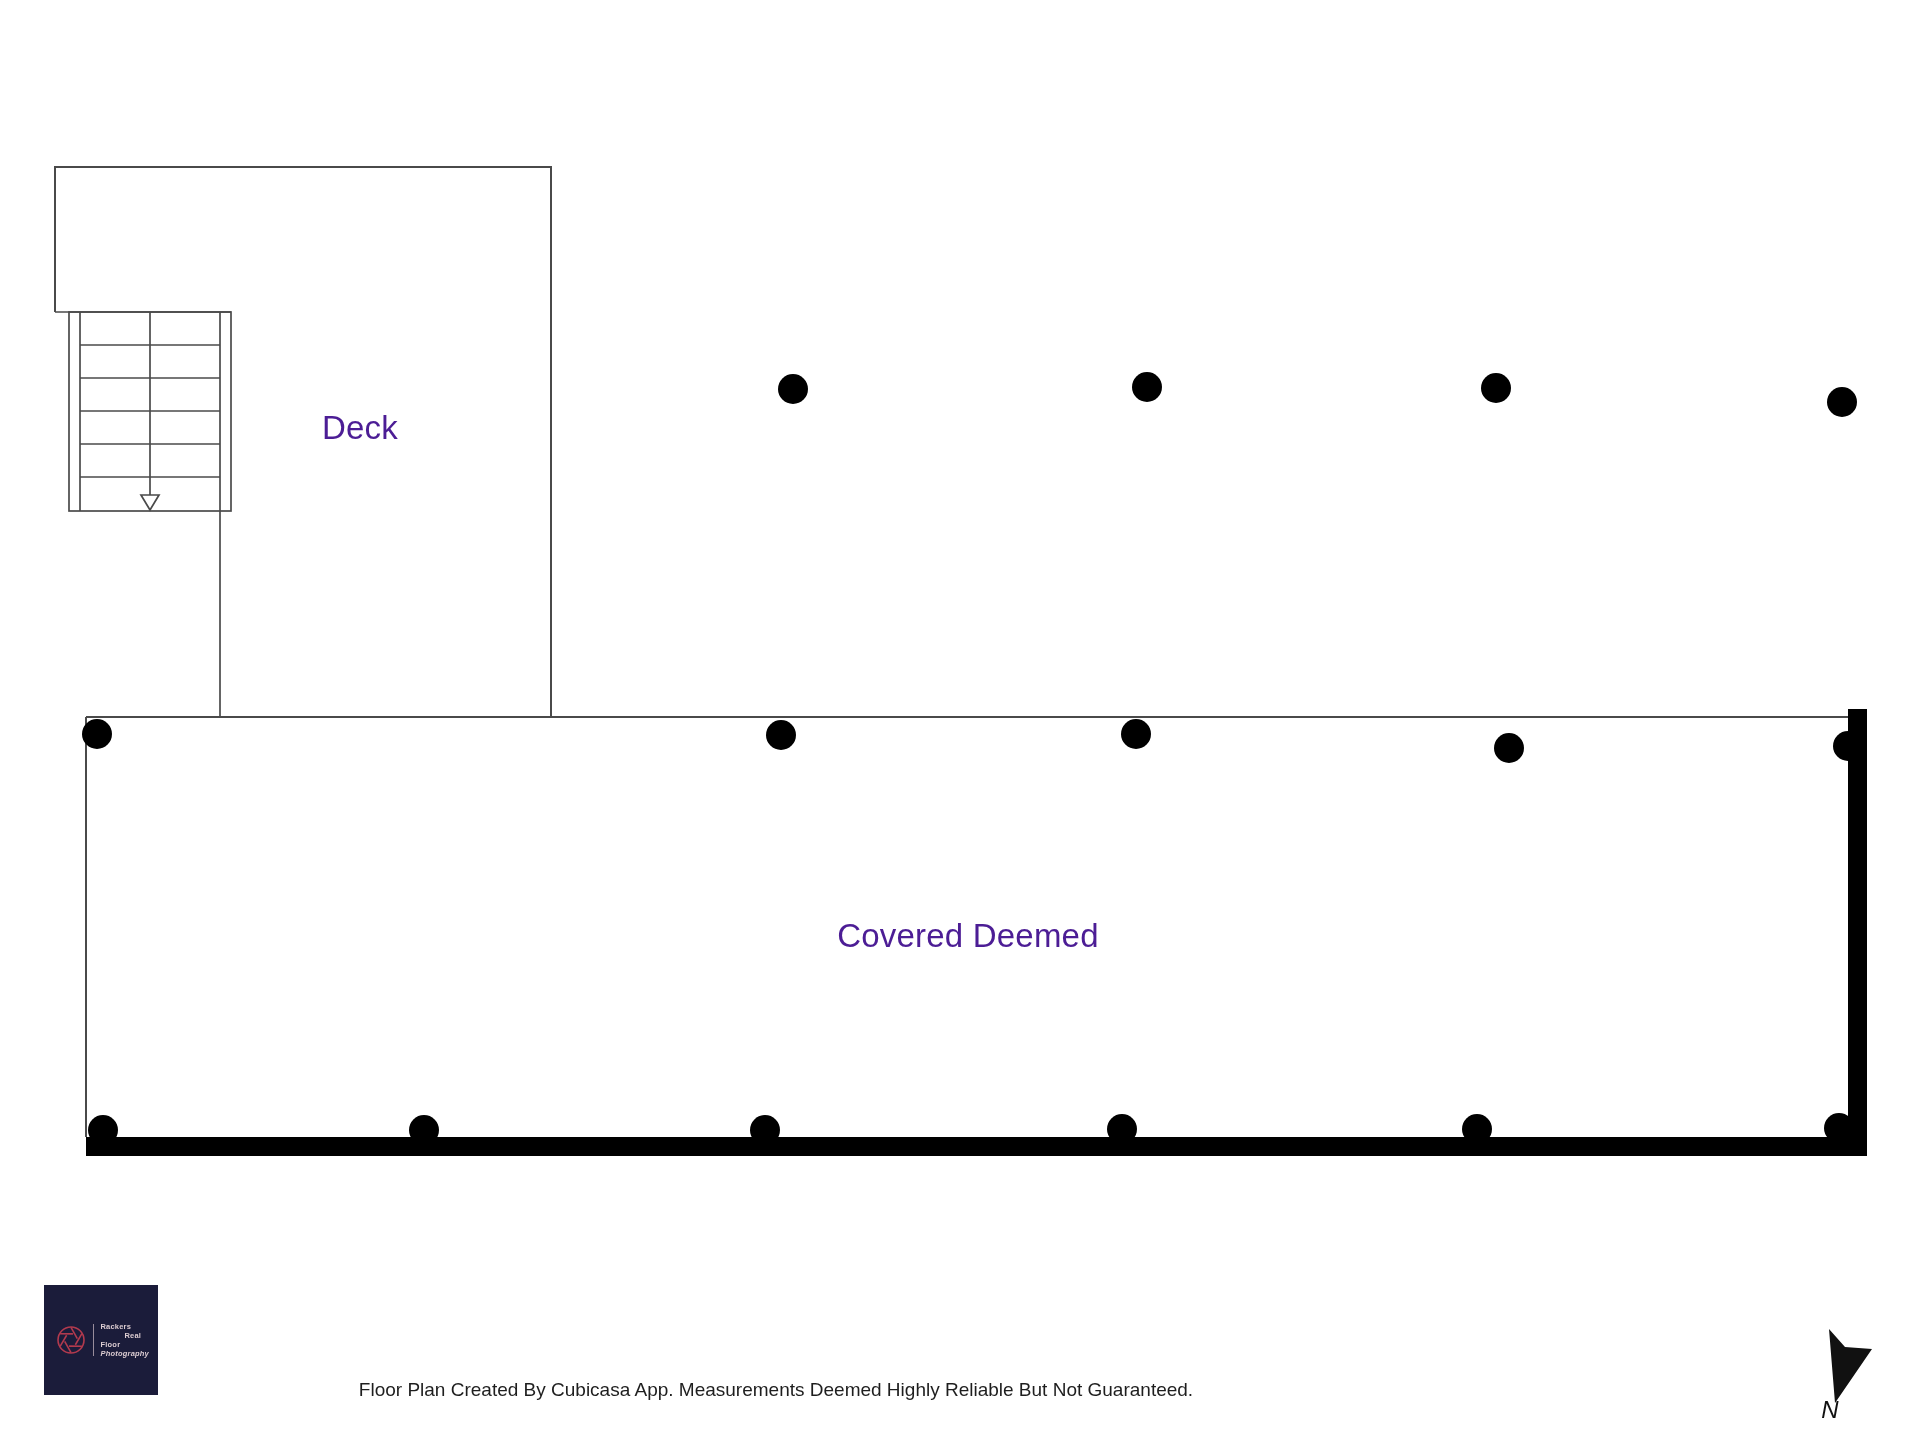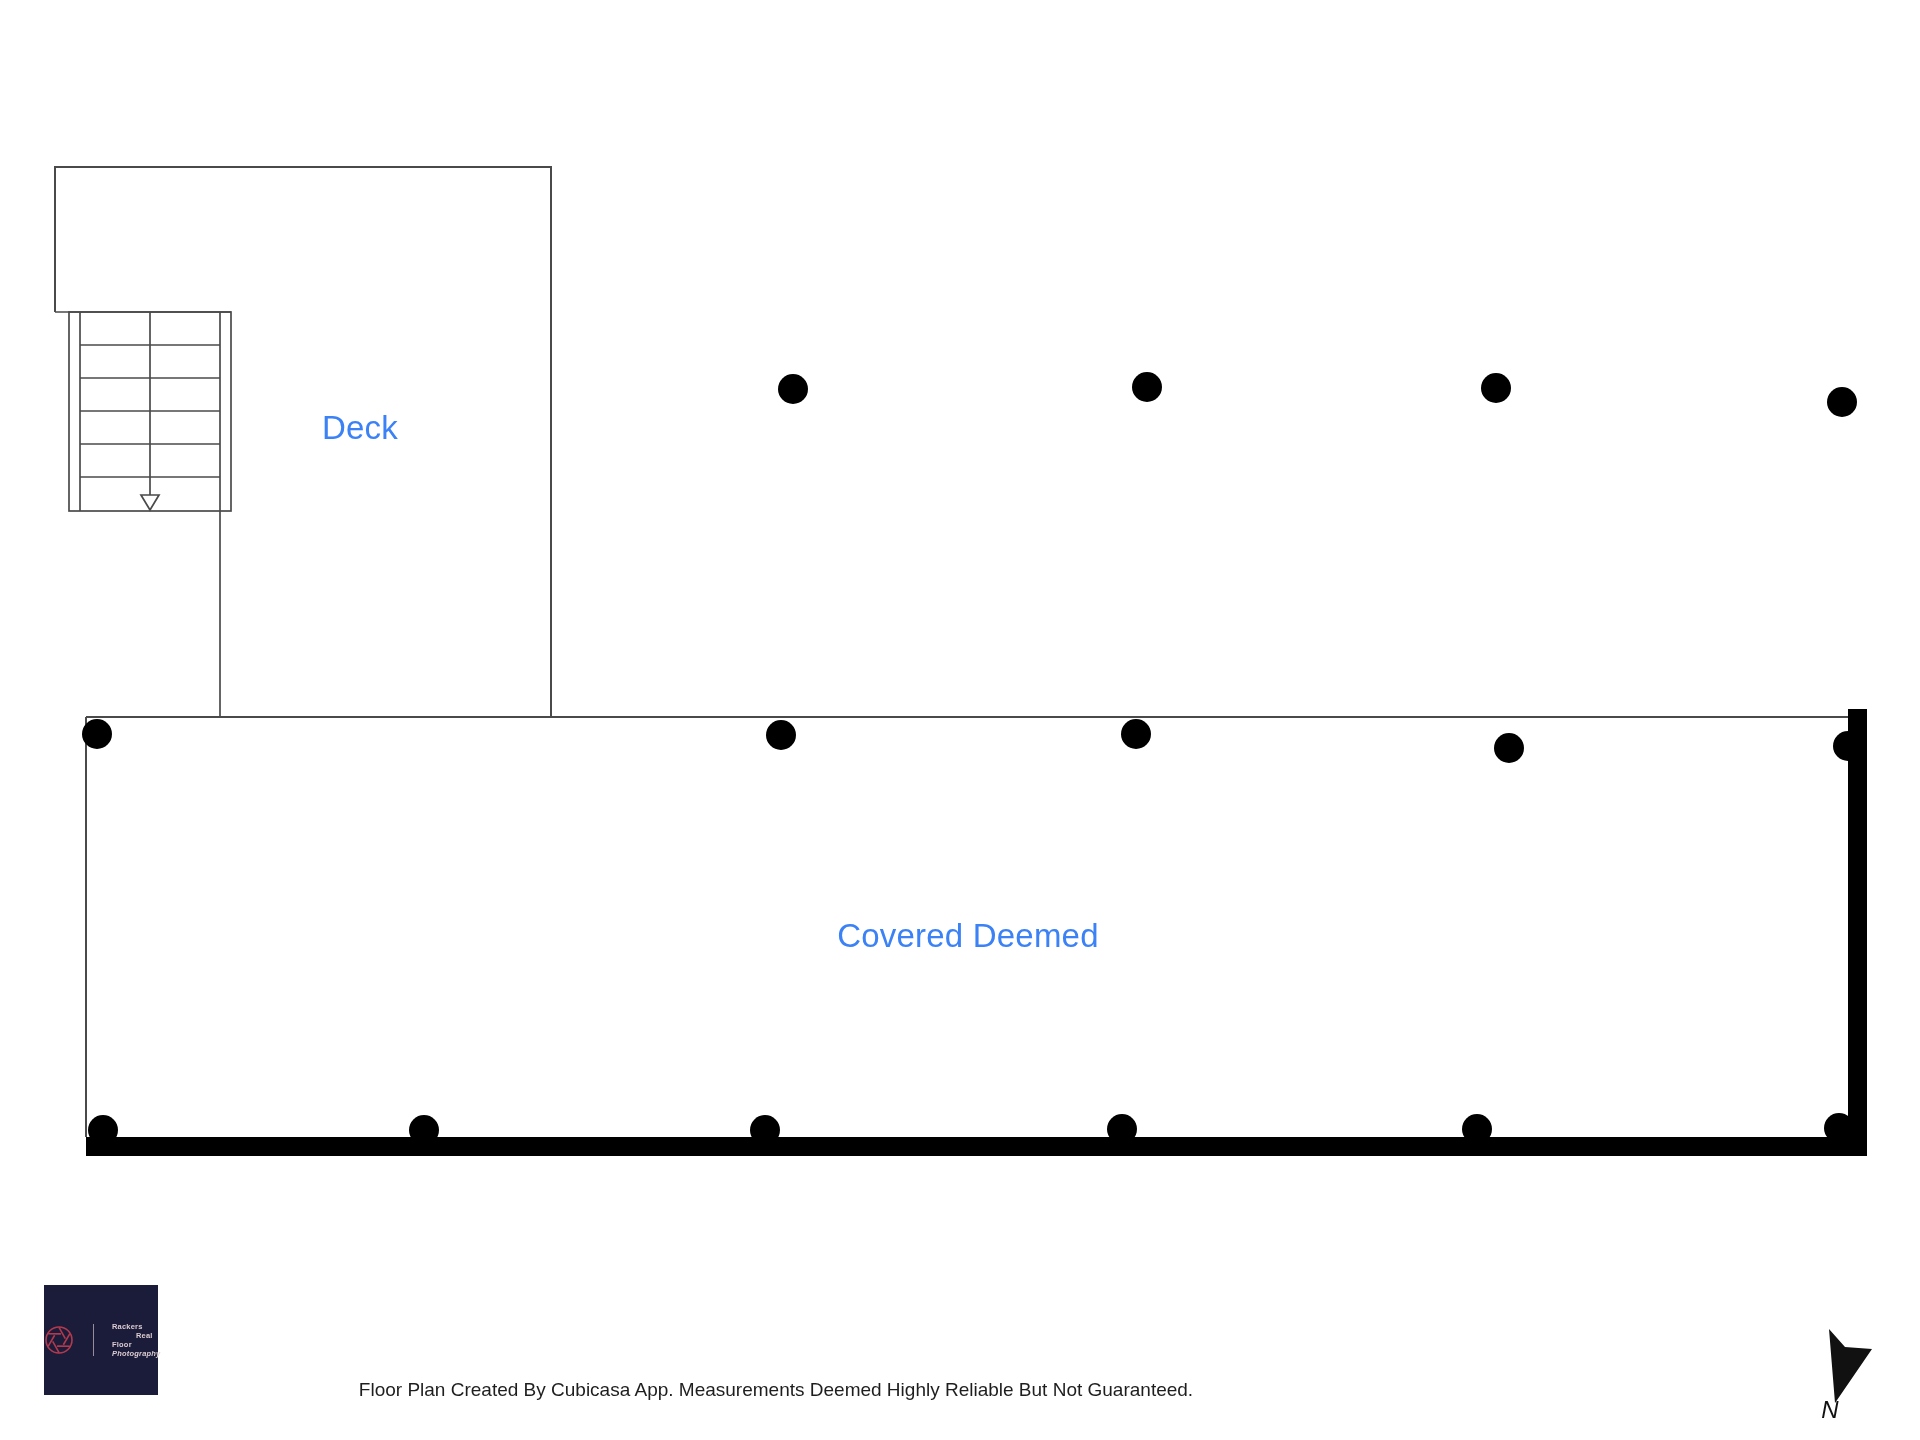--- a/index.html
+++ b/index.html
@@ -8,21 +8,21 @@
     width:1920px;height:1440px;
     background:#ffffff;
     overflow:hidden;
     font-family:"Liberation Sans", sans-serif;
   }
   #plan-svg{position:absolute;left:0;top:0;}
   .room-label{
     position:absolute;
     transform:translate(-50%,-50%);
     font-size:33px;
-    color:#3b82f6;
+    color:#4c1d95;
     white-space:nowrap;
     letter-spacing:0.2px;
   }
   #deck-label{left:360px;top:428px;}
   #patio-label{left:968px;top:936px;}
   #disclaimer{
     position:absolute;left:0;top:1379px;width:1552px;
     text-align:center;font-size:19px;color:#1e1e1e;
   }
   #logo-badge{
@@ -92,21 +92,21 @@
         <circle cx="1477" cy="1129" r="15" fill="#000000"></circle>
         <circle cx="1839" cy="1128" r="15" fill="#000000"></circle>
       </g>
   </svg>
 
   <div id="deck-label" class="room-label">Deck</div>
   <div id="patio-label" class="room-label">Covered Deemed</div>
 
   <div id="disclaimer">Floor Plan Created By Cubicasa App. Measurements Deemed Highly Reliable But Not Guaranteed.</div>
 
-  <div id="logo-badge" style="background: rgb(27, 28, 58); justify-content: space-between;">
+  <div id="logo-badge" style="background: rgb(27, 28, 58);">
     <svg width="30" height="30" viewBox="0 0 30 30">
       <g fill="none" stroke-width="1.6" stroke="#b23a4e">
         <circle cx="15" cy="15" r="13"></circle>
         <g>
           <line x1="15" y1="2.4" x2="21.3" y2="13.6"></line>
           <line x1="15" y1="2.4" x2="21.3" y2="13.6" transform="rotate(60 15 15)"></line>
           <line x1="15" y1="2.4" x2="21.3" y2="13.6" transform="rotate(120 15 15)"></line>
           <line x1="15" y1="2.4" x2="21.3" y2="13.6" transform="rotate(180 15 15)"></line>
           <line x1="15" y1="2.4" x2="21.3" y2="13.6" transform="rotate(240 15 15)"></line>
           <line x1="15" y1="2.4" x2="21.3" y2="13.6" transform="rotate(300 15 15)"></line>

